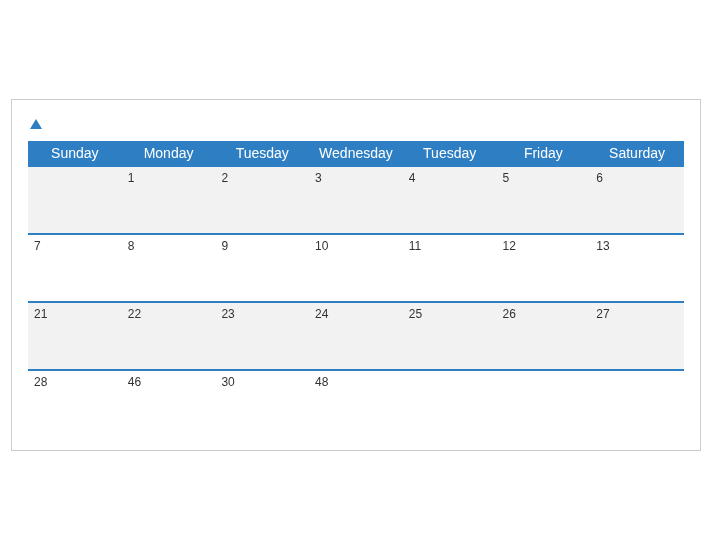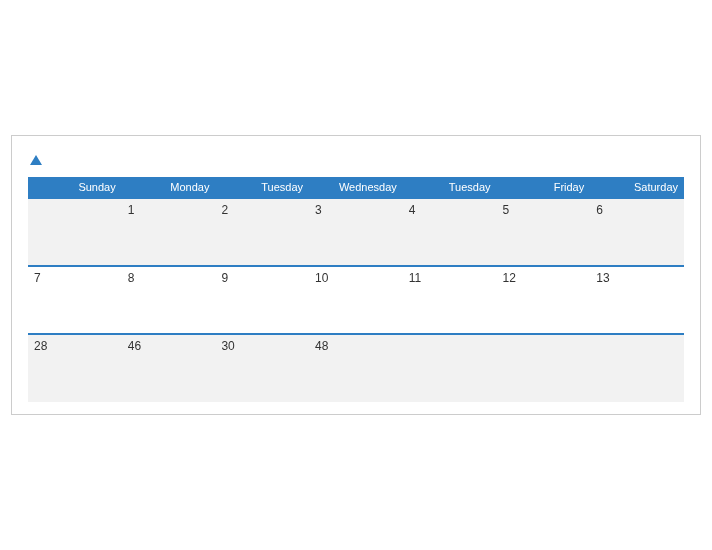--- a/index.html
+++ b/index.html
@@ -64,24 +64,24 @@
     }
     .calendar-grid {
       width: 100%;
       border-collapse: collapse;
     }
     .calendar-grid thead tr {
       background: #2e7ec3;
     }
     .calendar-grid thead th {
       color: #fff;
-      font-size: 11px;
+      font-size: 14px;
       font-weight: normal;
       padding: 4px 6px;
-      text-align: right;
+      text-align: center;
       border: none;
     }
     .calendar-grid tbody tr {
       height: 68px;
       vertical-align: top;
     }
     .calendar-grid tbody tr:nth-child(odd) {
       background: #f2f2f2;
     }
     .calendar-grid tbody tr:nth-child(even) {
@@ -141,20 +141,29 @@
         <tr>
           <td><span class="day-number">7</span></td>
           <td><span class="day-number">8</span></td>
           <td><span class="day-number">9</span></td>
           <td><span class="day-number">10</span></td>
           <td><span class="day-number">11</span></td>
           <td><span class="day-number">12</span></td>
           <td><span class="day-number">13</span></td>
         </tr>
         <tr>
+          <td><span class="day-number">21</span></td>
+          <td><span class="day-number">22</span></td>
+          <td><span class="day-number">23</span></td>
+          <td><span class="day-number">24</span></td>
+          <td><span class="day-number">25</span></td>
+          <td><span class="day-number">26</span></td>
+          <td><span class="day-number">27</span></td>
+        </tr>
+        <tr>
           <td><span class="day-number">28</span></td>
           <td><span class="day-number">46</span></td>
           <td><span class="day-number">30</span></td>
           <td><span class="day-number">48</span></td>
           <td></td>
           <td></td>
           <td></td>
         </tr>
       </tbody>
   </table>

